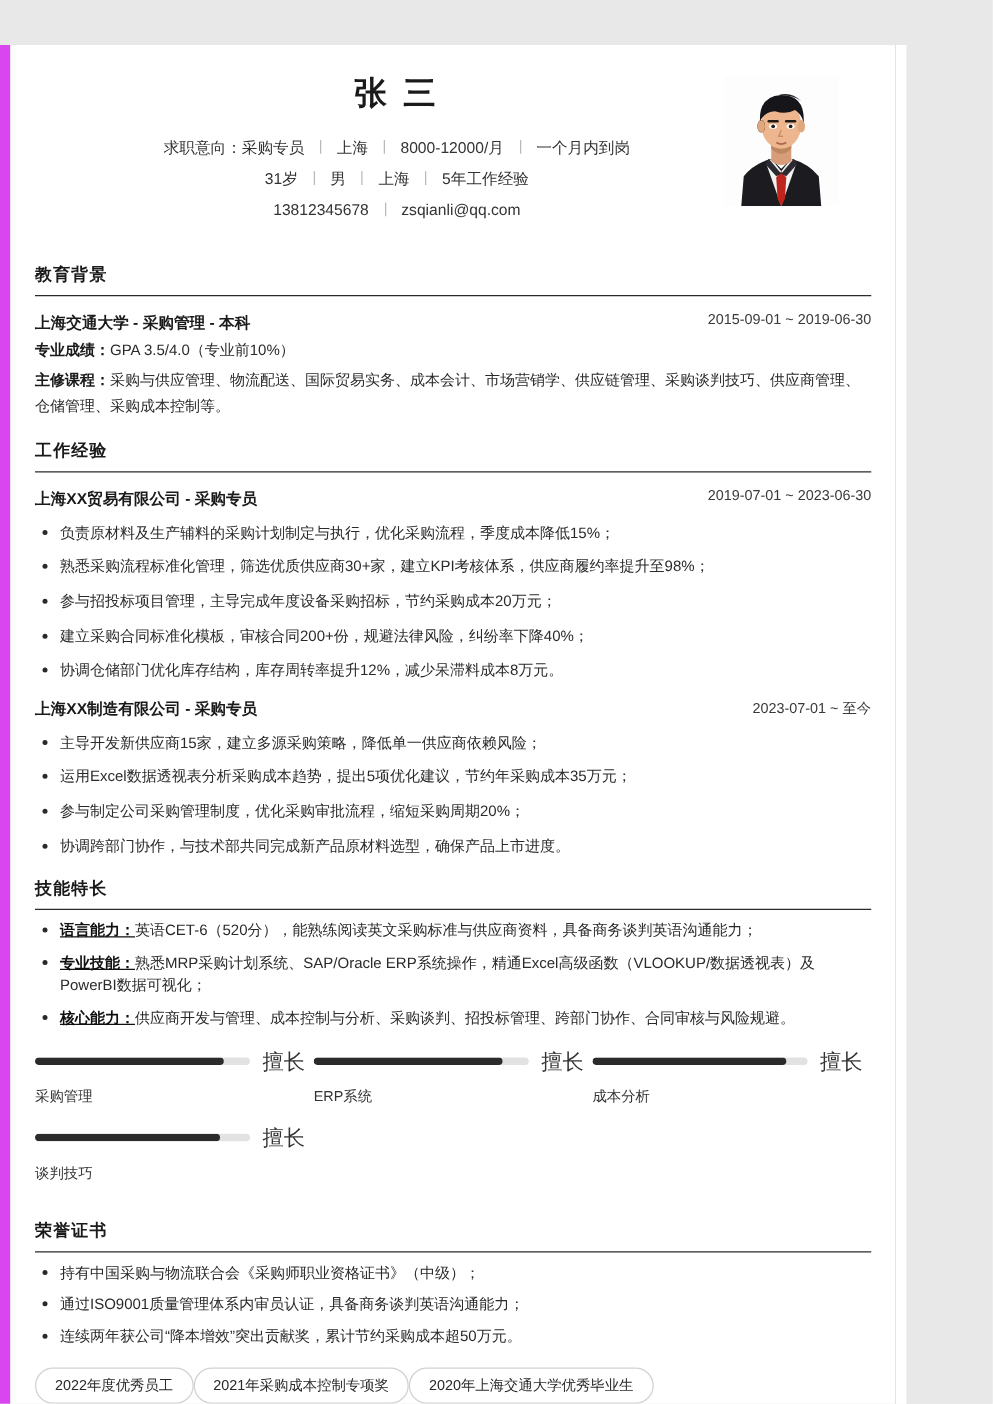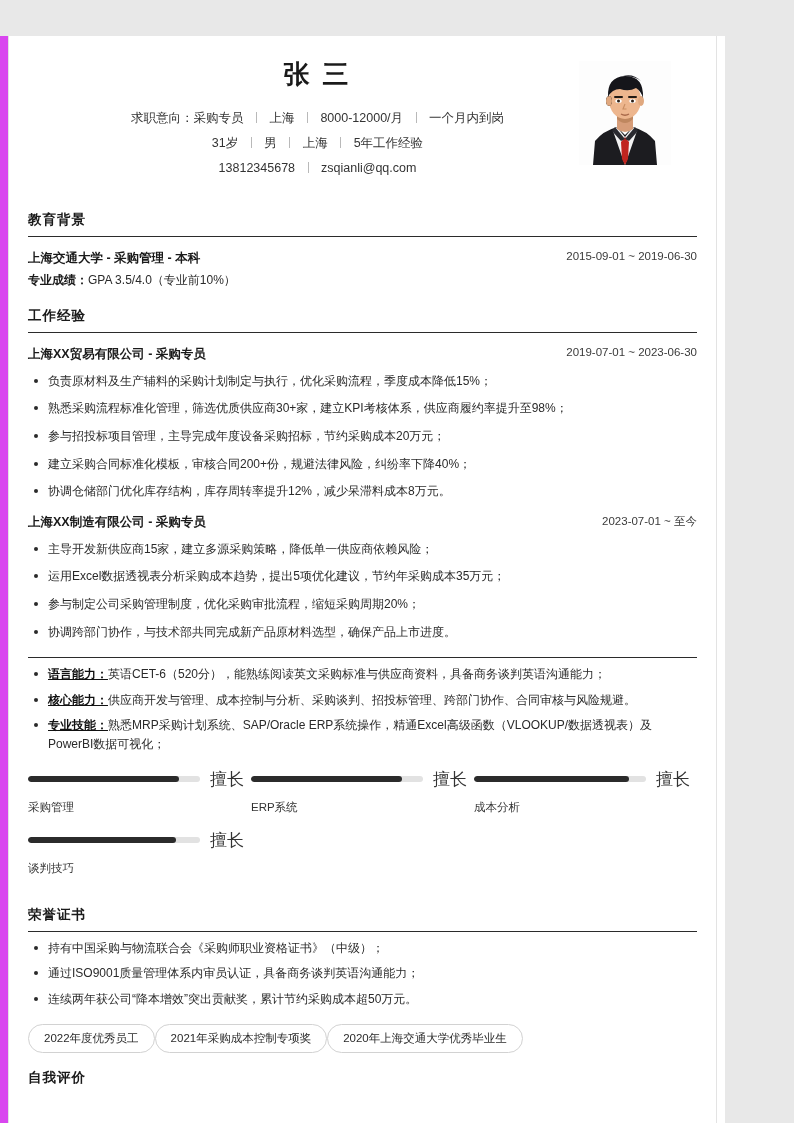--- a/index.html
+++ b/index.html
@@ -179,20 +179,23 @@
       <div class="sec-rule"></div>
 
       <div class="entry">
         <div class="entry-head">
           <div class="entry-title">上海交通大学 - 采购管理 - 本科</div>
           <div class="entry-date">2015-09-01 ~ 2019-06-30</div>
         </div>
         <div class="kv">
           <b>专业成绩：</b><span>GPA 3.5/4.0（专业前10%）</span>
         </div>
+        <div class="kv">
+          <b>主修课程：</b><span>采购与供应管理、物流配送、国际贸易实务、成本会计、市场营销学、供应链管理、采购谈判技巧、供应商管理、仓储管理、采购成本控制等。</span>
+        </div>
       </div>
     </div>
 
     <div class="section">
       <div class="sec-title">工作经验</div>
       <div class="sec-rule"></div>
 
       <div class="entry">
         <div class="entry-head">
           <div class="entry-title">上海XX贸易有限公司 - 采购专员</div>
@@ -215,26 +218,27 @@
         <ul class="bullets">
           <li>主导开发新供应商15家，建立多源采购策略，降低单一供应商依赖风险；</li>
           <li>运用Excel数据透视表分析采购成本趋势，提出5项优化建议，节约年采购成本35万元；</li>
           <li>参与制定公司采购管理制度，优化采购审批流程，缩短采购周期20%；</li>
           <li>协调跨部门协作，与技术部共同完成新产品原材料选型，确保产品上市进度。</li>
         </ul>
       </div>
     </div>
 
     <div class="section">
+      <div class="sec-title">技能特长</div>
       <div class="sec-rule"></div>
 
       <ul class="bullets tight">
         <li><b>语言能力：</b><span>英语CET-6（520分），能熟练阅读英文采购标准与供应商资料，具备商务谈判英语沟通能力；</span></li>
+        <li><b>专业技能：</b><span>熟悉MRP采购计划系统、SAP/Oracle ERP系统操作，精通Excel高级函数（VLOOKUP/数据透视表）及PowerBI数据可视化；</span></li>
         <li><b>核心能力：</b><span>供应商开发与管理、成本控制与分析、采购谈判、招投标管理、跨部门协作、合同审核与风险规避。</span></li>
-        <li><b>专业技能：</b><span>熟悉MRP采购计划系统、SAP/Oracle ERP系统操作，精通Excel高级函数（VLOOKUP/数据透视表）及PowerBI数据可视化；</span></li>
       </ul>
 
       <div class="bars">
         <div class="bar-cell">
           <div class="bar-row">
             <div class="bar-track">
               <div class="bar-fill" style="width: 88%;"></div>
             </div>
             <div class="bar-level">擅长</div>
           </div>

